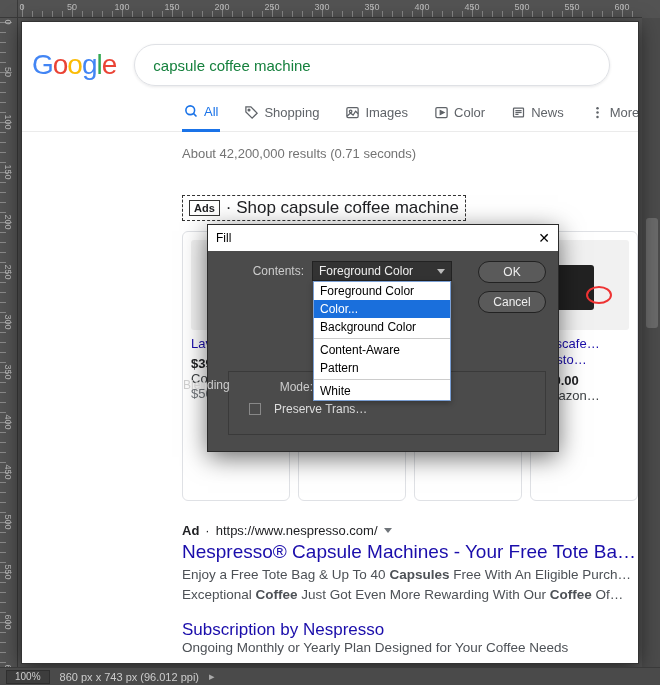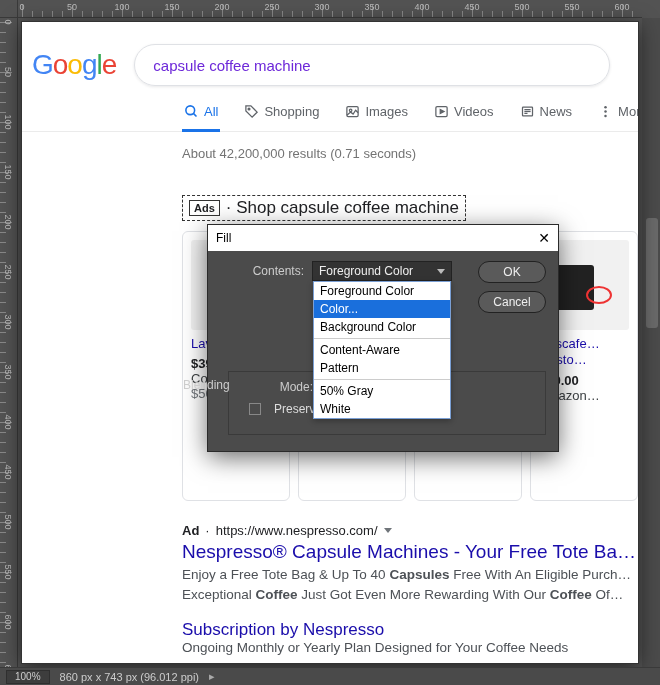--- a/index.html
+++ b/index.html
@@ -18,24 +18,24 @@
   .right-bar { position: absolute; right: 0; top: 18px; bottom: 0; width: 18px; background: #4b4b4b; }
   .right-bar .thumb { position: absolute; right: 2px; top: 200px; width: 12px; height: 110px; background: #6a6a6a; border-radius: 3px; }
   .status-bar { position: absolute; left: 0; right: 0; bottom: 0; height: 18px; background: #4a4a4a; color: #ccc; font-size: 11px; display: flex; align-items: center; gap: 10px; padding: 0 6px; border-top: 1px solid #3a3a3a; }
   .status-bar .zoom { background: #3d3d3d; border: 1px solid #2f2f2f; padding: 0 8px; height: 14px; line-height: 12px; font-size: 10px; }
 
   
   .canvas { position: absolute; left: 22px; top: 22px; right: 22px; bottom: 22px; background: #fff; box-shadow: 0 0 0 1px #333, 0 4px 20px rgba(0,0,0,.6); overflow: hidden; }
   .ghead { display: flex; align-items: center; padding: 22px 28px 10px 10px; }
   .glogo { font-size: 28px; font-weight: 500; letter-spacing: -1px; padding-right: 18px; }
   .glogo .b { color: #4285f4; } .glogo .r { color: #ea4335; } .glogo .y { color: #fbbc05; } .glogo .g { color: #34a853; }
-  .search-box { flex: 1; display: flex; align-items: center; height: 42px; border: 1px solid #dfe1e5; border-radius: 22px; padding: 0 18px; font-size: 15px; color: #6d28d9; box-shadow: 0 1px 3px rgba(32,33,36,0.1); }
+  .search-box { flex: 1; display: flex; align-items: center; height: 42px; border: 1px solid #dfe1e5; border-radius: 22px; padding: 0 18px; font-size: 15px; color: #15803d; box-shadow: 0 1px 3px rgba(32,33,36,0.1); }
 
   .tabs-row { display: flex; gap: 22px; padding: 8px 0 0 160px; border-bottom: 1px solid #ebebeb; font-size: 13px; color: #5f6368; }
-  .tab { display: flex; gap: 5px; padding: 0 2px 10px; cursor: pointer; }
+  .tab { display: flex; align-items: center; gap: 5px; padding: 0 2px 10px; cursor: pointer; }
   .tab.active { color: #1a73e8; border-bottom: 3px solid #1a73e8; margin-bottom: -1px; }
   .tab .ico { width: 15px; height: 15px; display: inline-flex; align-items: center; justify-content: center; }
 
   .stats { font-size: 13px; color: #737373; padding: 14px 0 12px 160px; }
 
   .ads-section { margin-left: 160px; }
   .ads-header { display: inline-flex; align-items: center; border: 1px dashed #333; padding: 2px 6px; font-size: 17px; margin-top: 22px; }
   .ads-header .box { border: 1px solid #333; padding: 1px 4px; font-weight: bold; font-size: 11px; margin-right: 6px; }
 
   .cards { display: flex; gap: 8px; margin-top: 10px; }
@@ -285,21 +285,21 @@
         </span>
       <span>Images</span>
     </div>
     <div class="tab">
       <span class="ico">
           <svg width="15" height="15" viewBox="0 0 24 24" fill="none" stroke="#5f6368" stroke-width="2">
             <rect x="3" y="4" width="18" height="16" rx="2"></rect>
             <path d="M10 9l6 3-6 3z" fill="#5f6368"></path>
           </svg>
         </span>
-      <span>Videos</span>
+      <span>Color</span>
     </div>
     <div class="tab">
       <span class="ico">
           <svg width="15" height="15" viewBox="0 0 24 24" fill="none" stroke="#5f6368" stroke-width="2">
             <rect x="4" y="5" width="16" height="14" rx="1"></rect>
             <line x1="7" y1="9" x2="17" y2="9"></line>
             <line x1="7" y1="12" x2="17" y2="12"></line>
             <line x1="7" y1="15" x2="12" y2="15"></line>
           </svg>
         </span>
@@ -400,21 +400,20 @@
     </div>
 
     <div class="dropdown-list" id="optsList">
         <div class="opt">Foreground Color</div>
         <div class="opt sel">Color...</div>
         <div class="opt">Background Color</div>
         <div class="sep"></div>
         <div class="opt">Content-Aware</div>
         <div class="opt">Pattern</div>
         <div class="sep"></div>
-        <div class="opt">50% Gray</div>
         <div class="opt">White</div>
       </div>
 
     <div class="section-blend" style="margin-top:90px;">
       <div class="hdr">Blending</div>
       <div class="row-fill">
           <div class="lbl">Mode:</div>
         </div>
       <div class="row-fill" style="margin-left:20px;">
         <span class="chk"></span>

